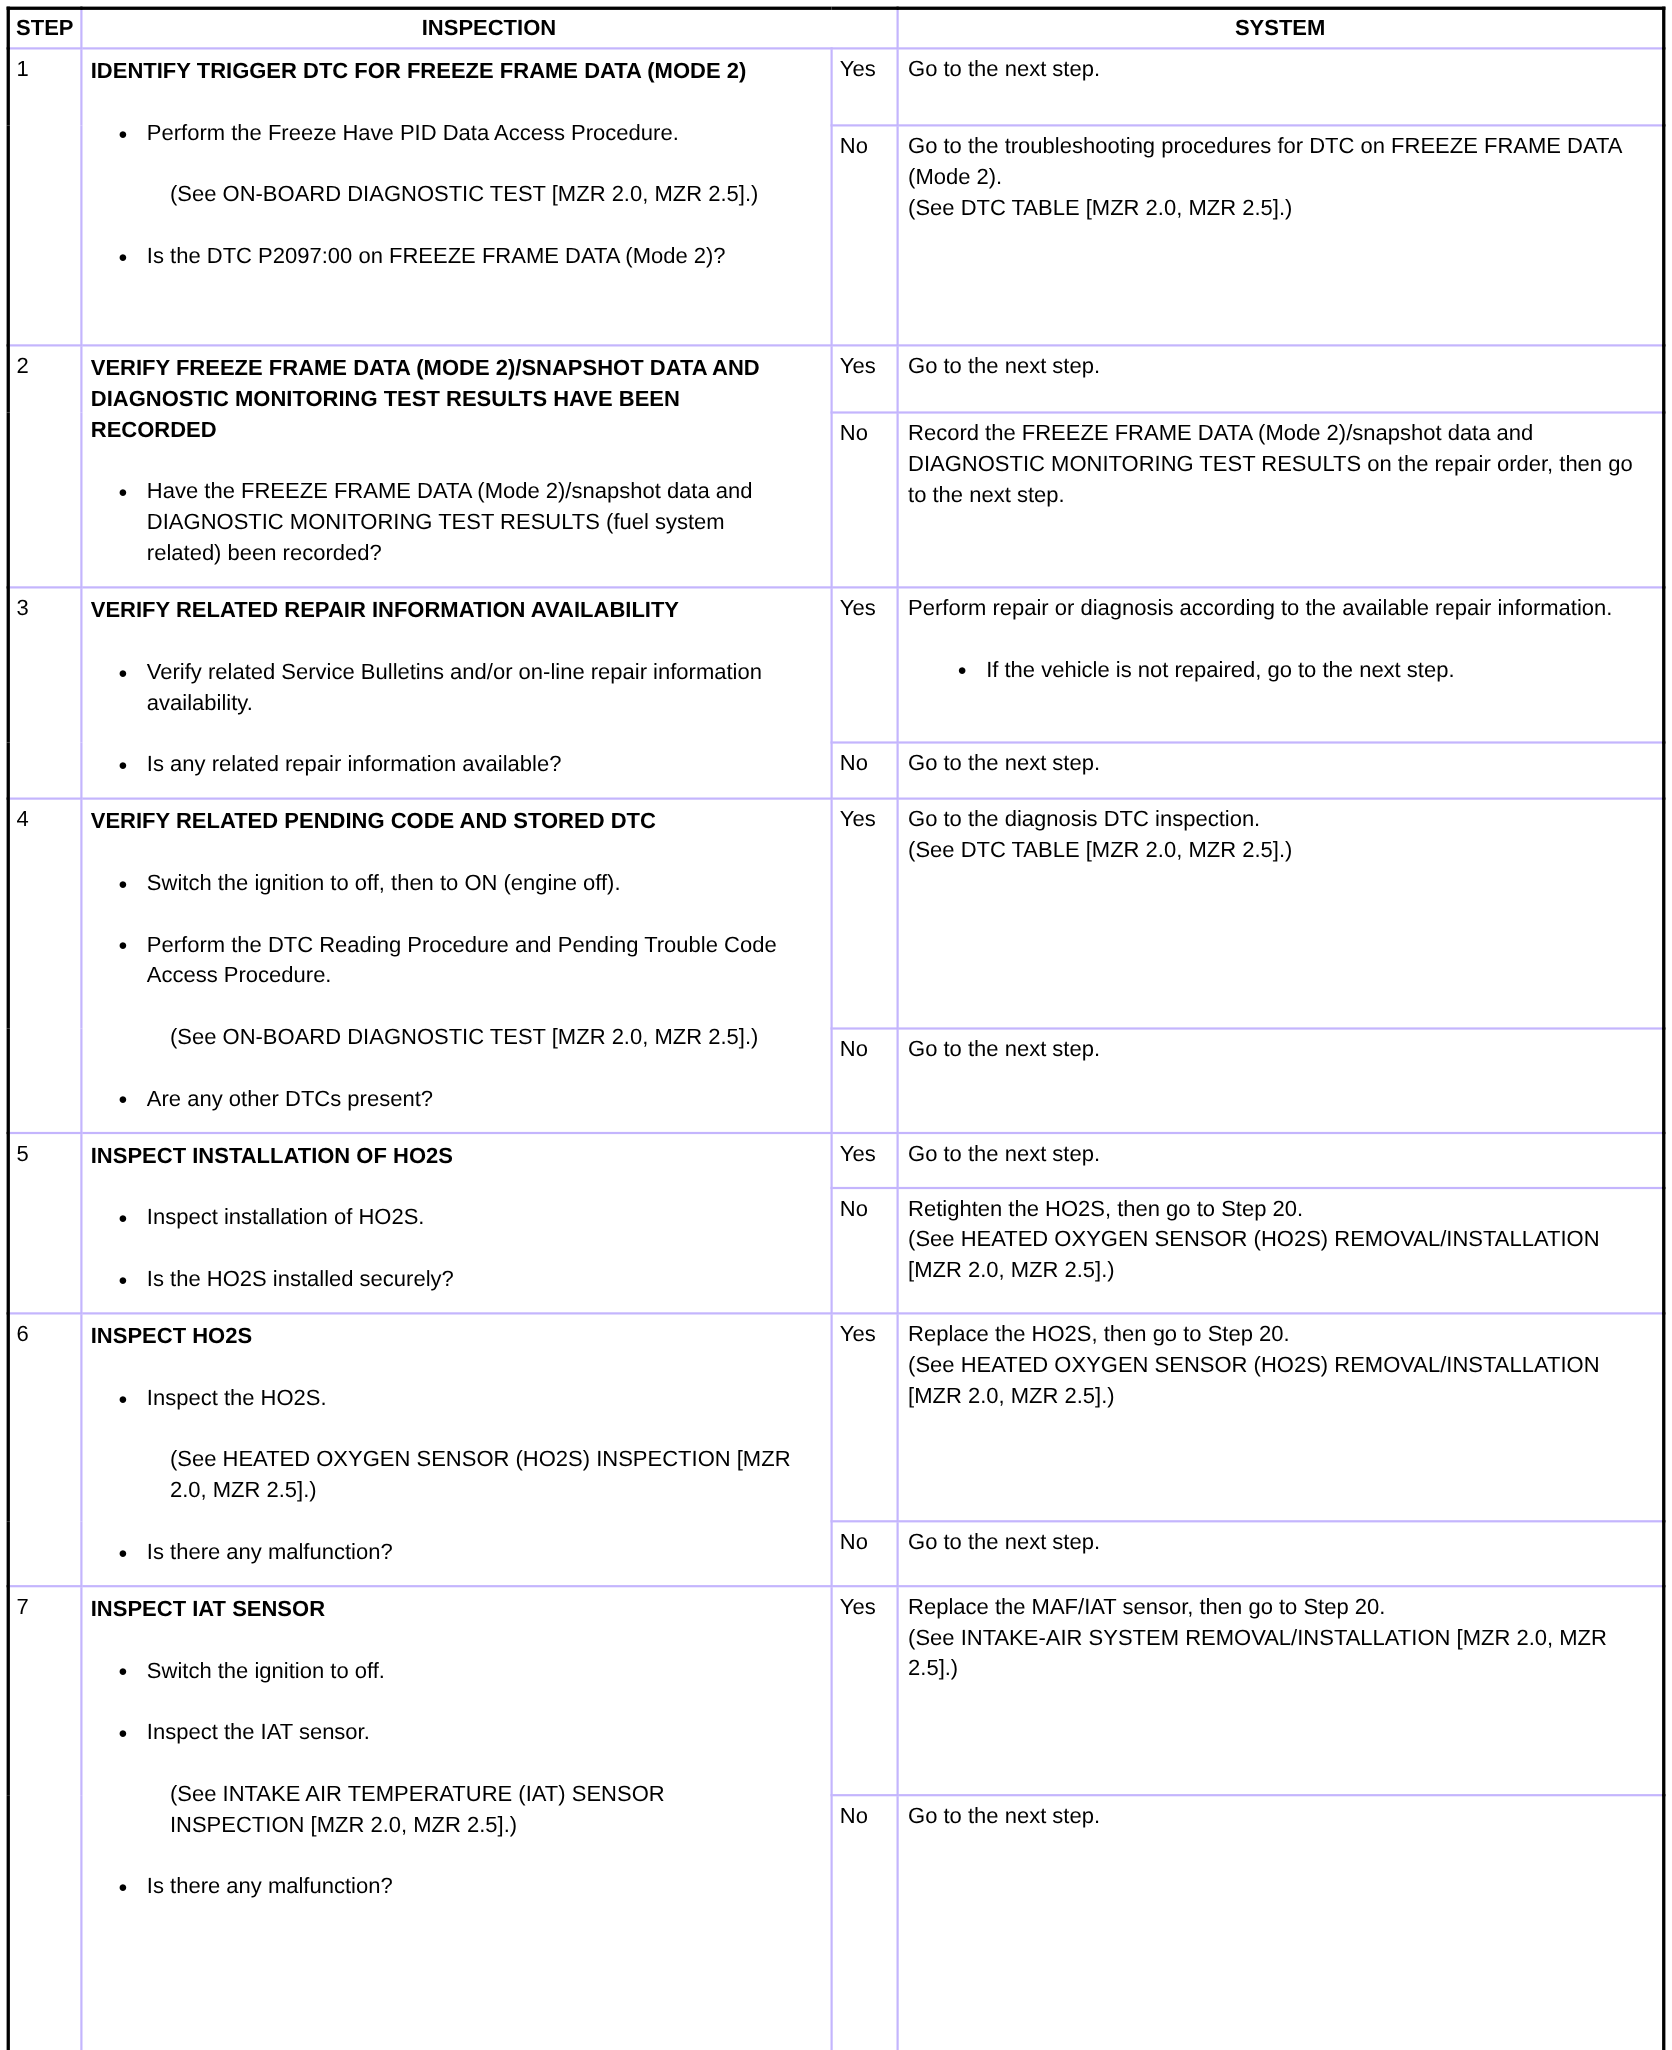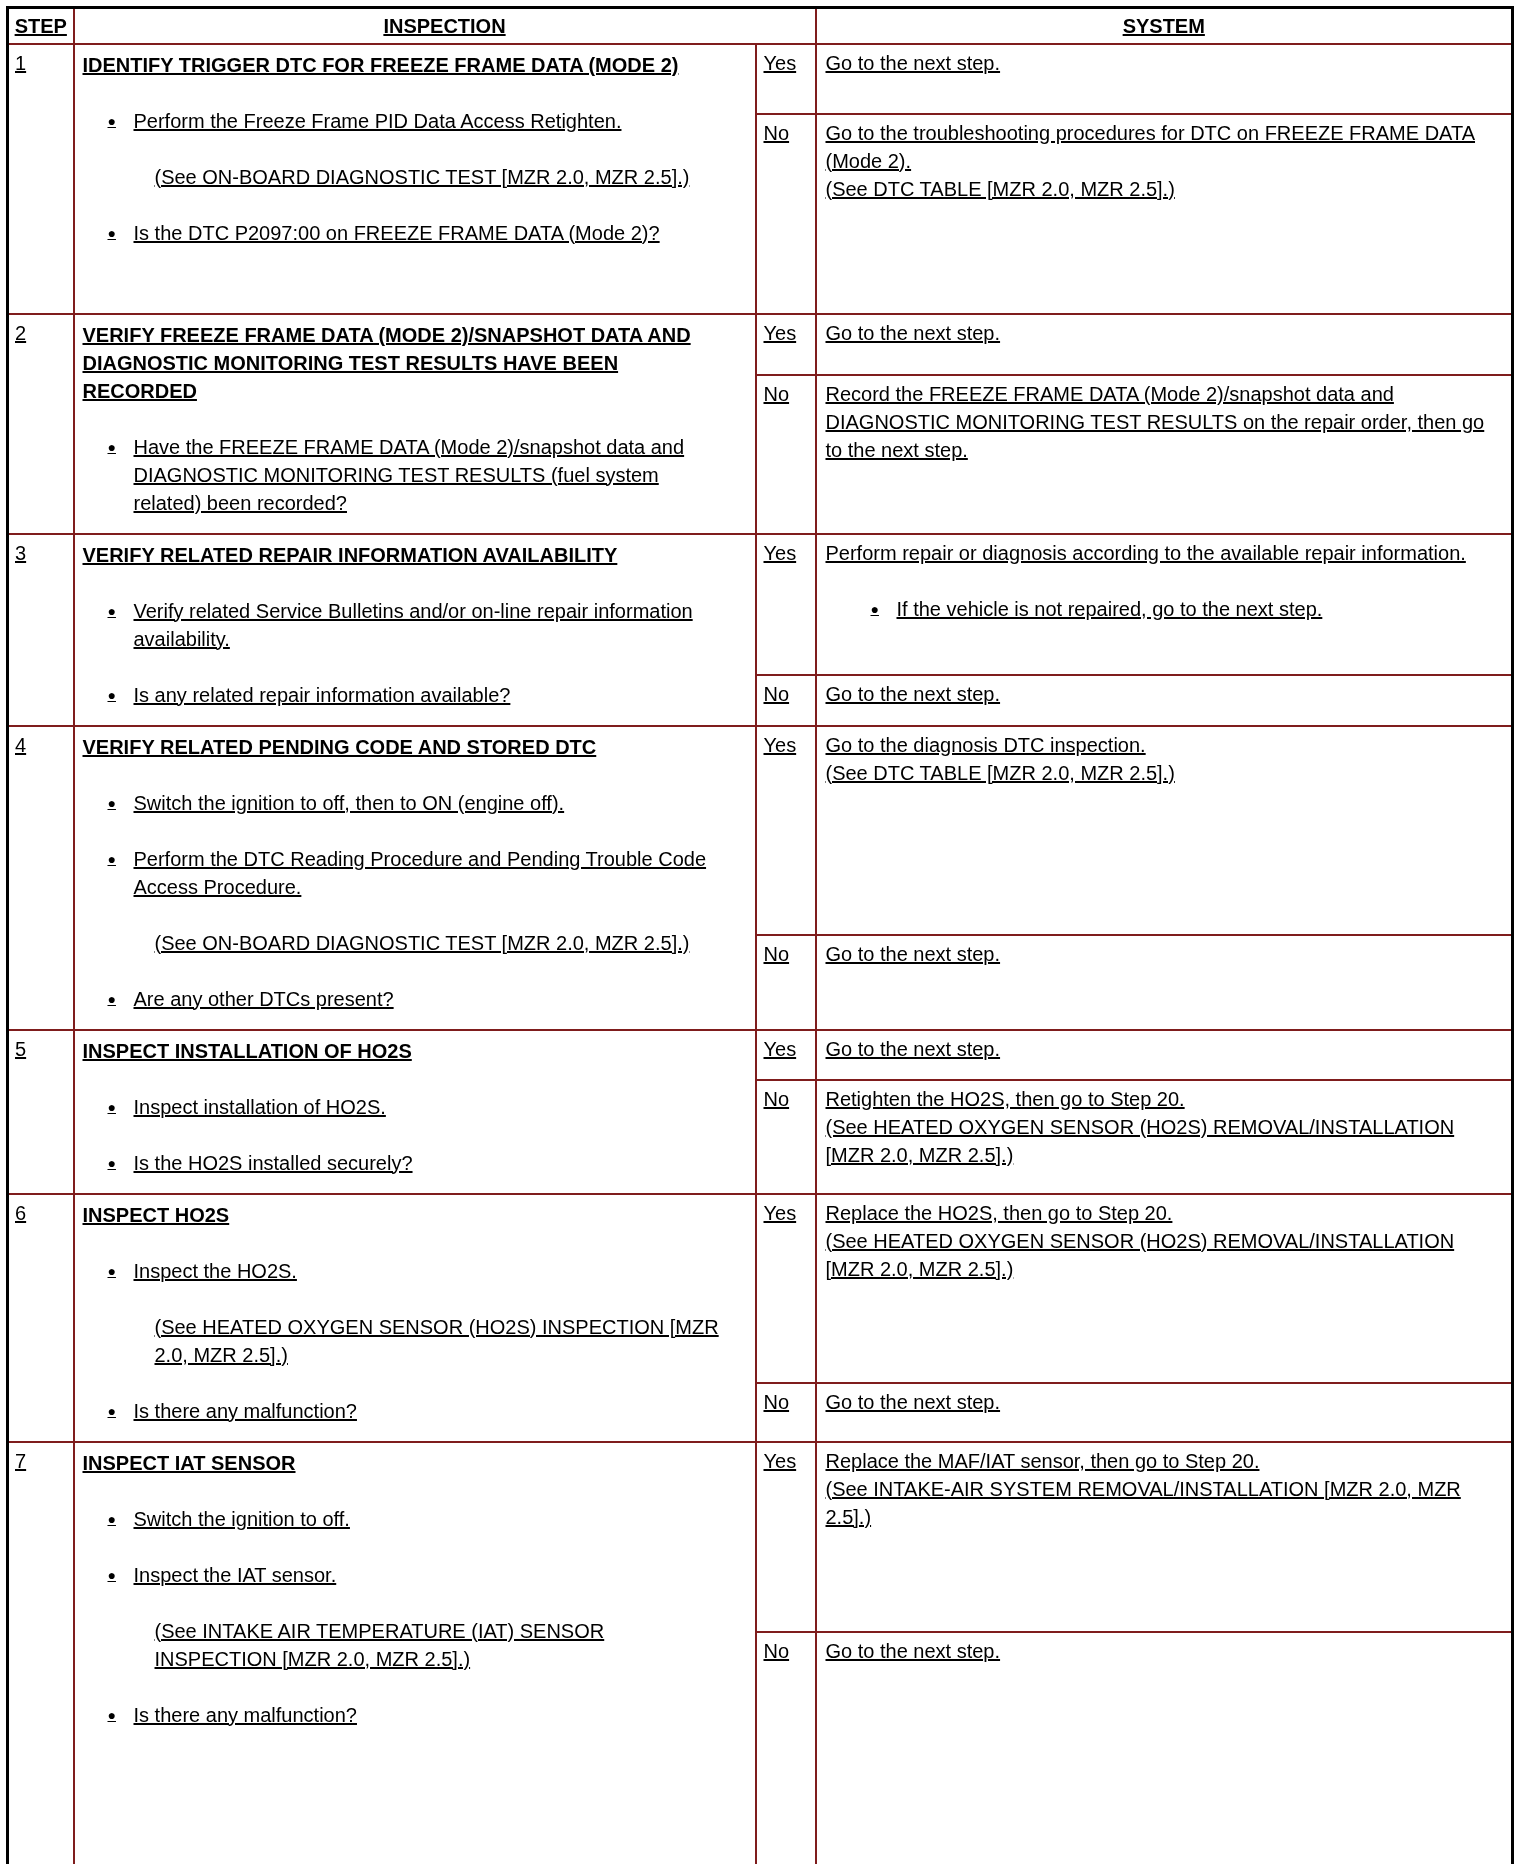--- a/index.html
+++ b/index.html
@@ -12,26 +12,25 @@
     line-height: 1.4;
     color: #000000;
   }
   table.flowchart {
     border-collapse: collapse;
     width: 100%;
     table-layout: fixed;
     border: 3px solid #000000;
   }
   th, td {
-    border: 2px solid #7f1d1d;
+    border: 2px solid #c4b5fd;
     vertical-align: top;
     text-align: left;
     padding: 4px 8px;
     overflow: hidden;
-    text-decoration: underline;
   }
   thead th {
     text-align: center;
     font-weight: bold;
     vertical-align: middle;
     height: 36px;
     padding: 2px 4px;
   }
   .cell-step { padding: 4px 4px 4px 6px; }
   .cell-insp { padding: 6px 30px 16px 8px; }
@@ -64,21 +63,21 @@
       <th>SYSTEM</th>
     </tr>
   </thead>
   <tbody>
       <tr class="row-yes">
         <td class="cell-step" rowspan="2">1</td>
         <td class="cell-insp" rowspan="2">
           <div class="insp-title">IDENTIFY TRIGGER DTC FOR FREEZE FRAME DATA (MODE 2)</div>
           <div class="bullet gap insp-bullet">
             <span class="marker">●</span>
-            <span class="btext">Perform the Freeze Frame PID Data Access Retighten.</span>
+            <span class="btext">Perform the Freeze Have PID Data Access Procedure.</span>
           </div>
           <div class="note gap">(See ON-BOARD DIAGNOSTIC TEST [MZR 2.0, MZR 2.5].)</div>
           <div class="bullet gap insp-bullet">
             <span class="marker">●</span>
             <span class="btext">Is the DTC P2097:00 on FREEZE FRAME DATA (Mode 2)?</span>
           </div>
         </td>
         <td class="cell-flag" style="height: 70px;">Yes</td>
         <td class="cell-action" style="height: 70px;">
           <div class="para">Go to the next step.</div>

